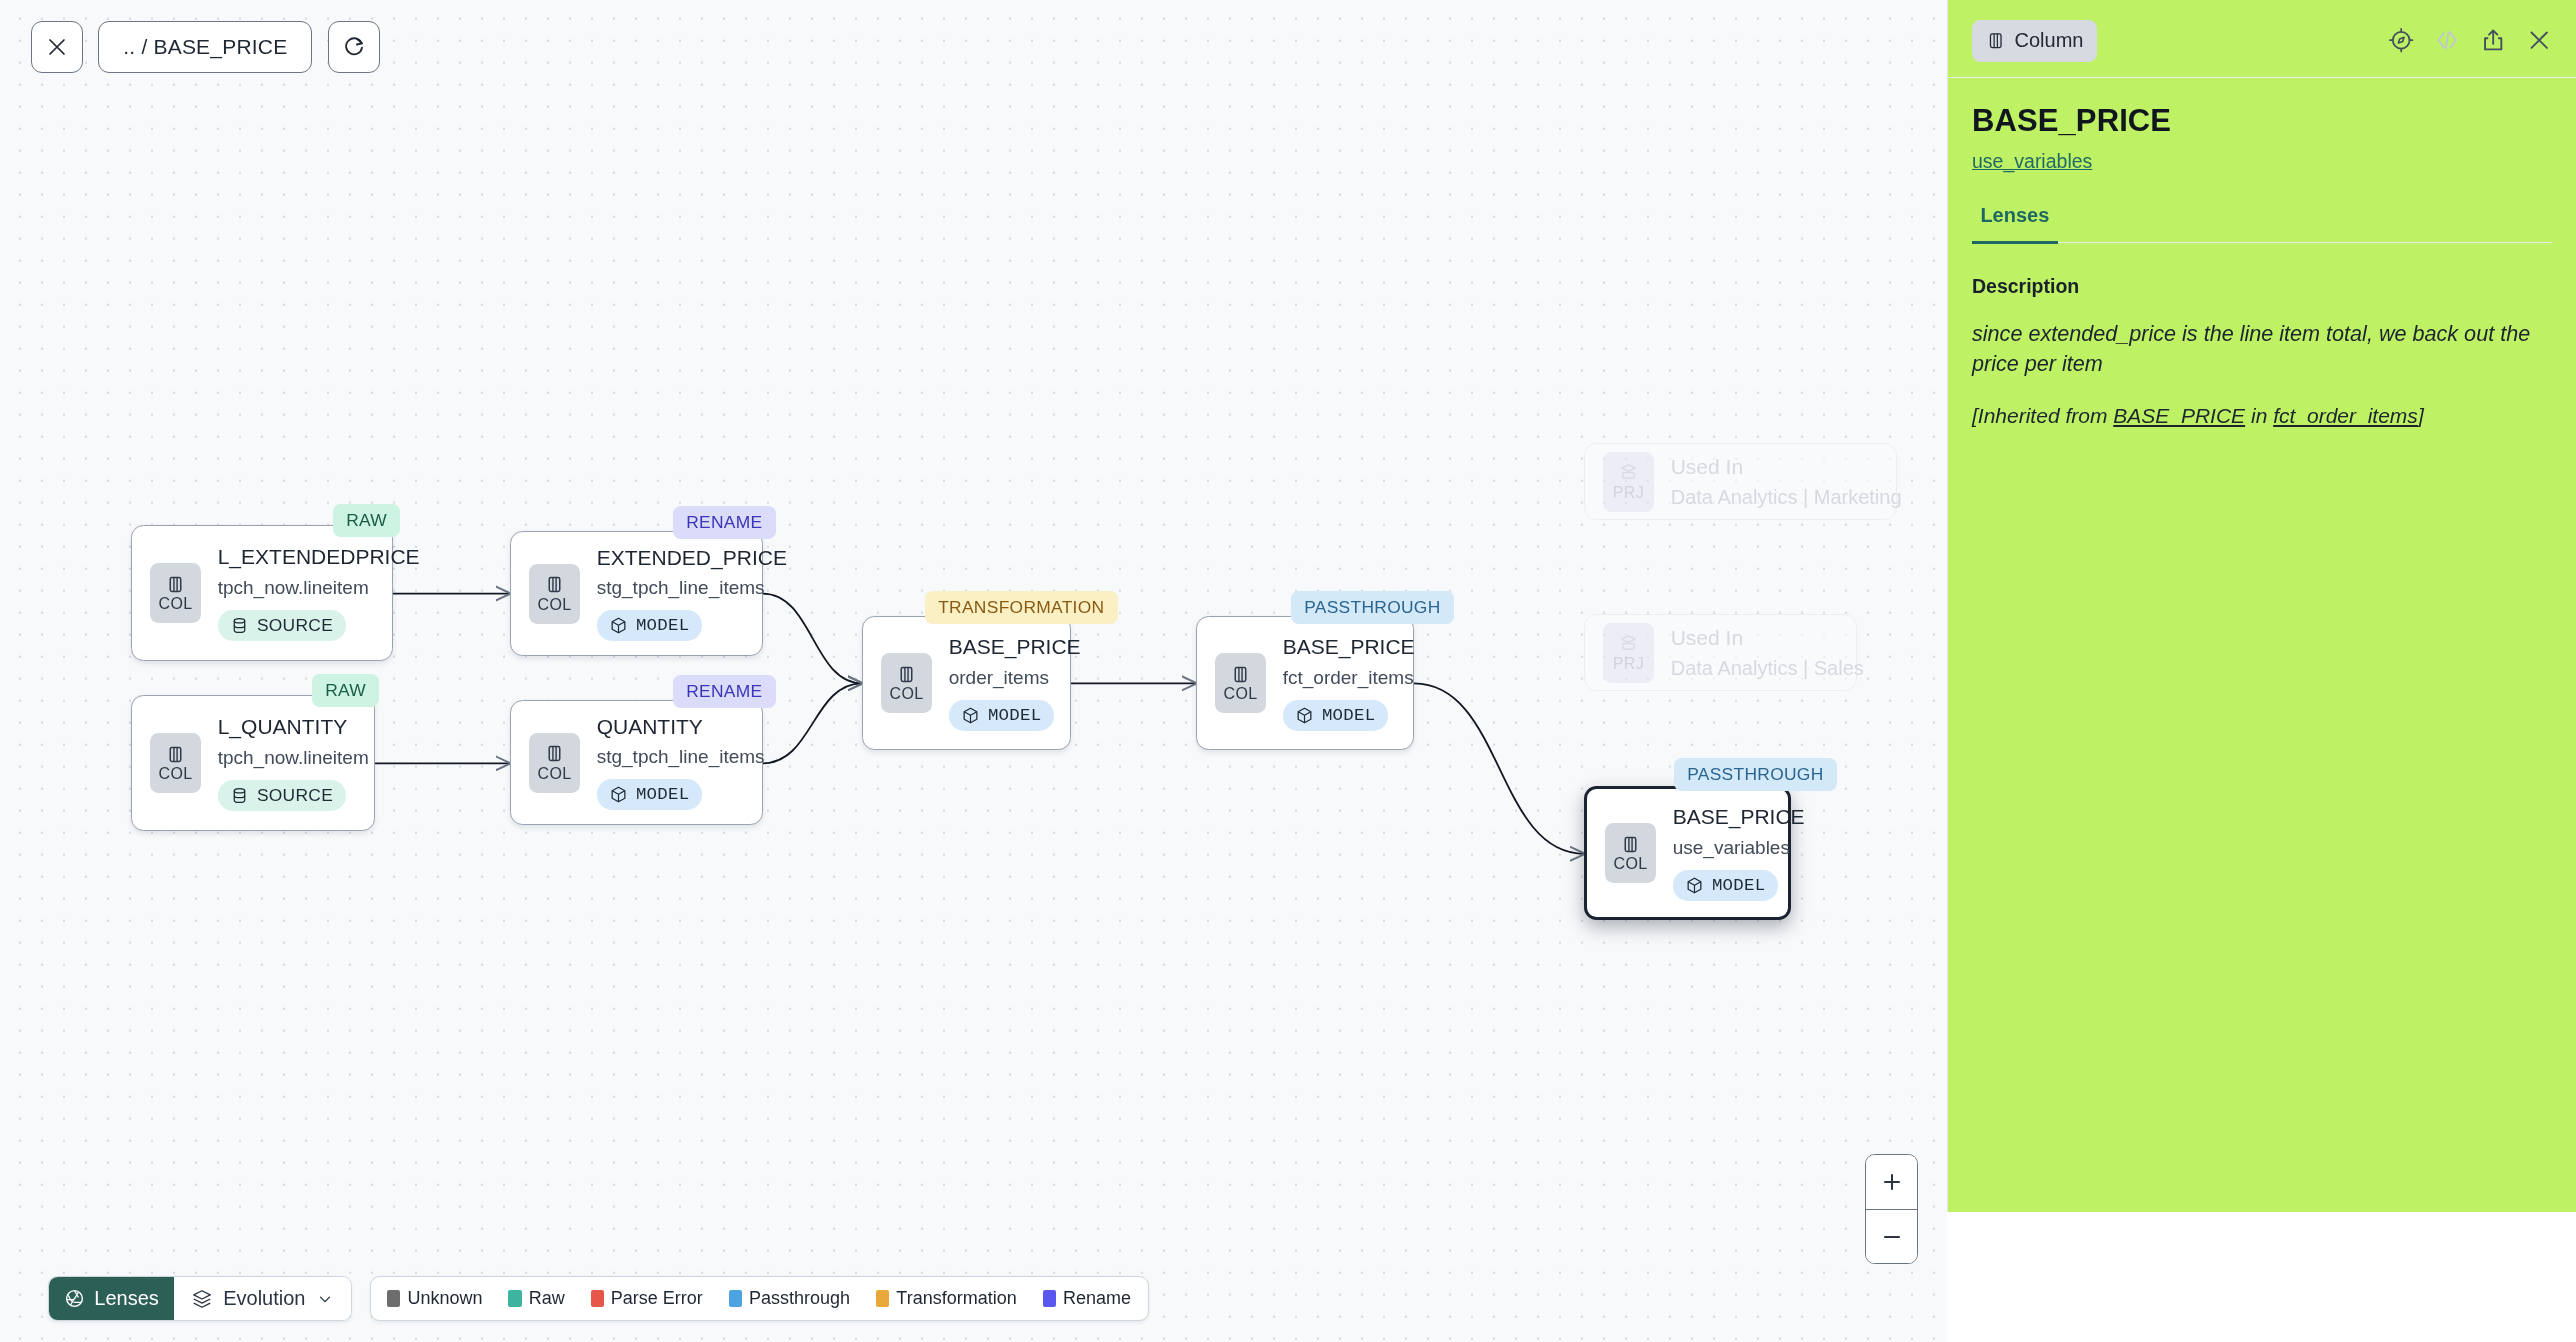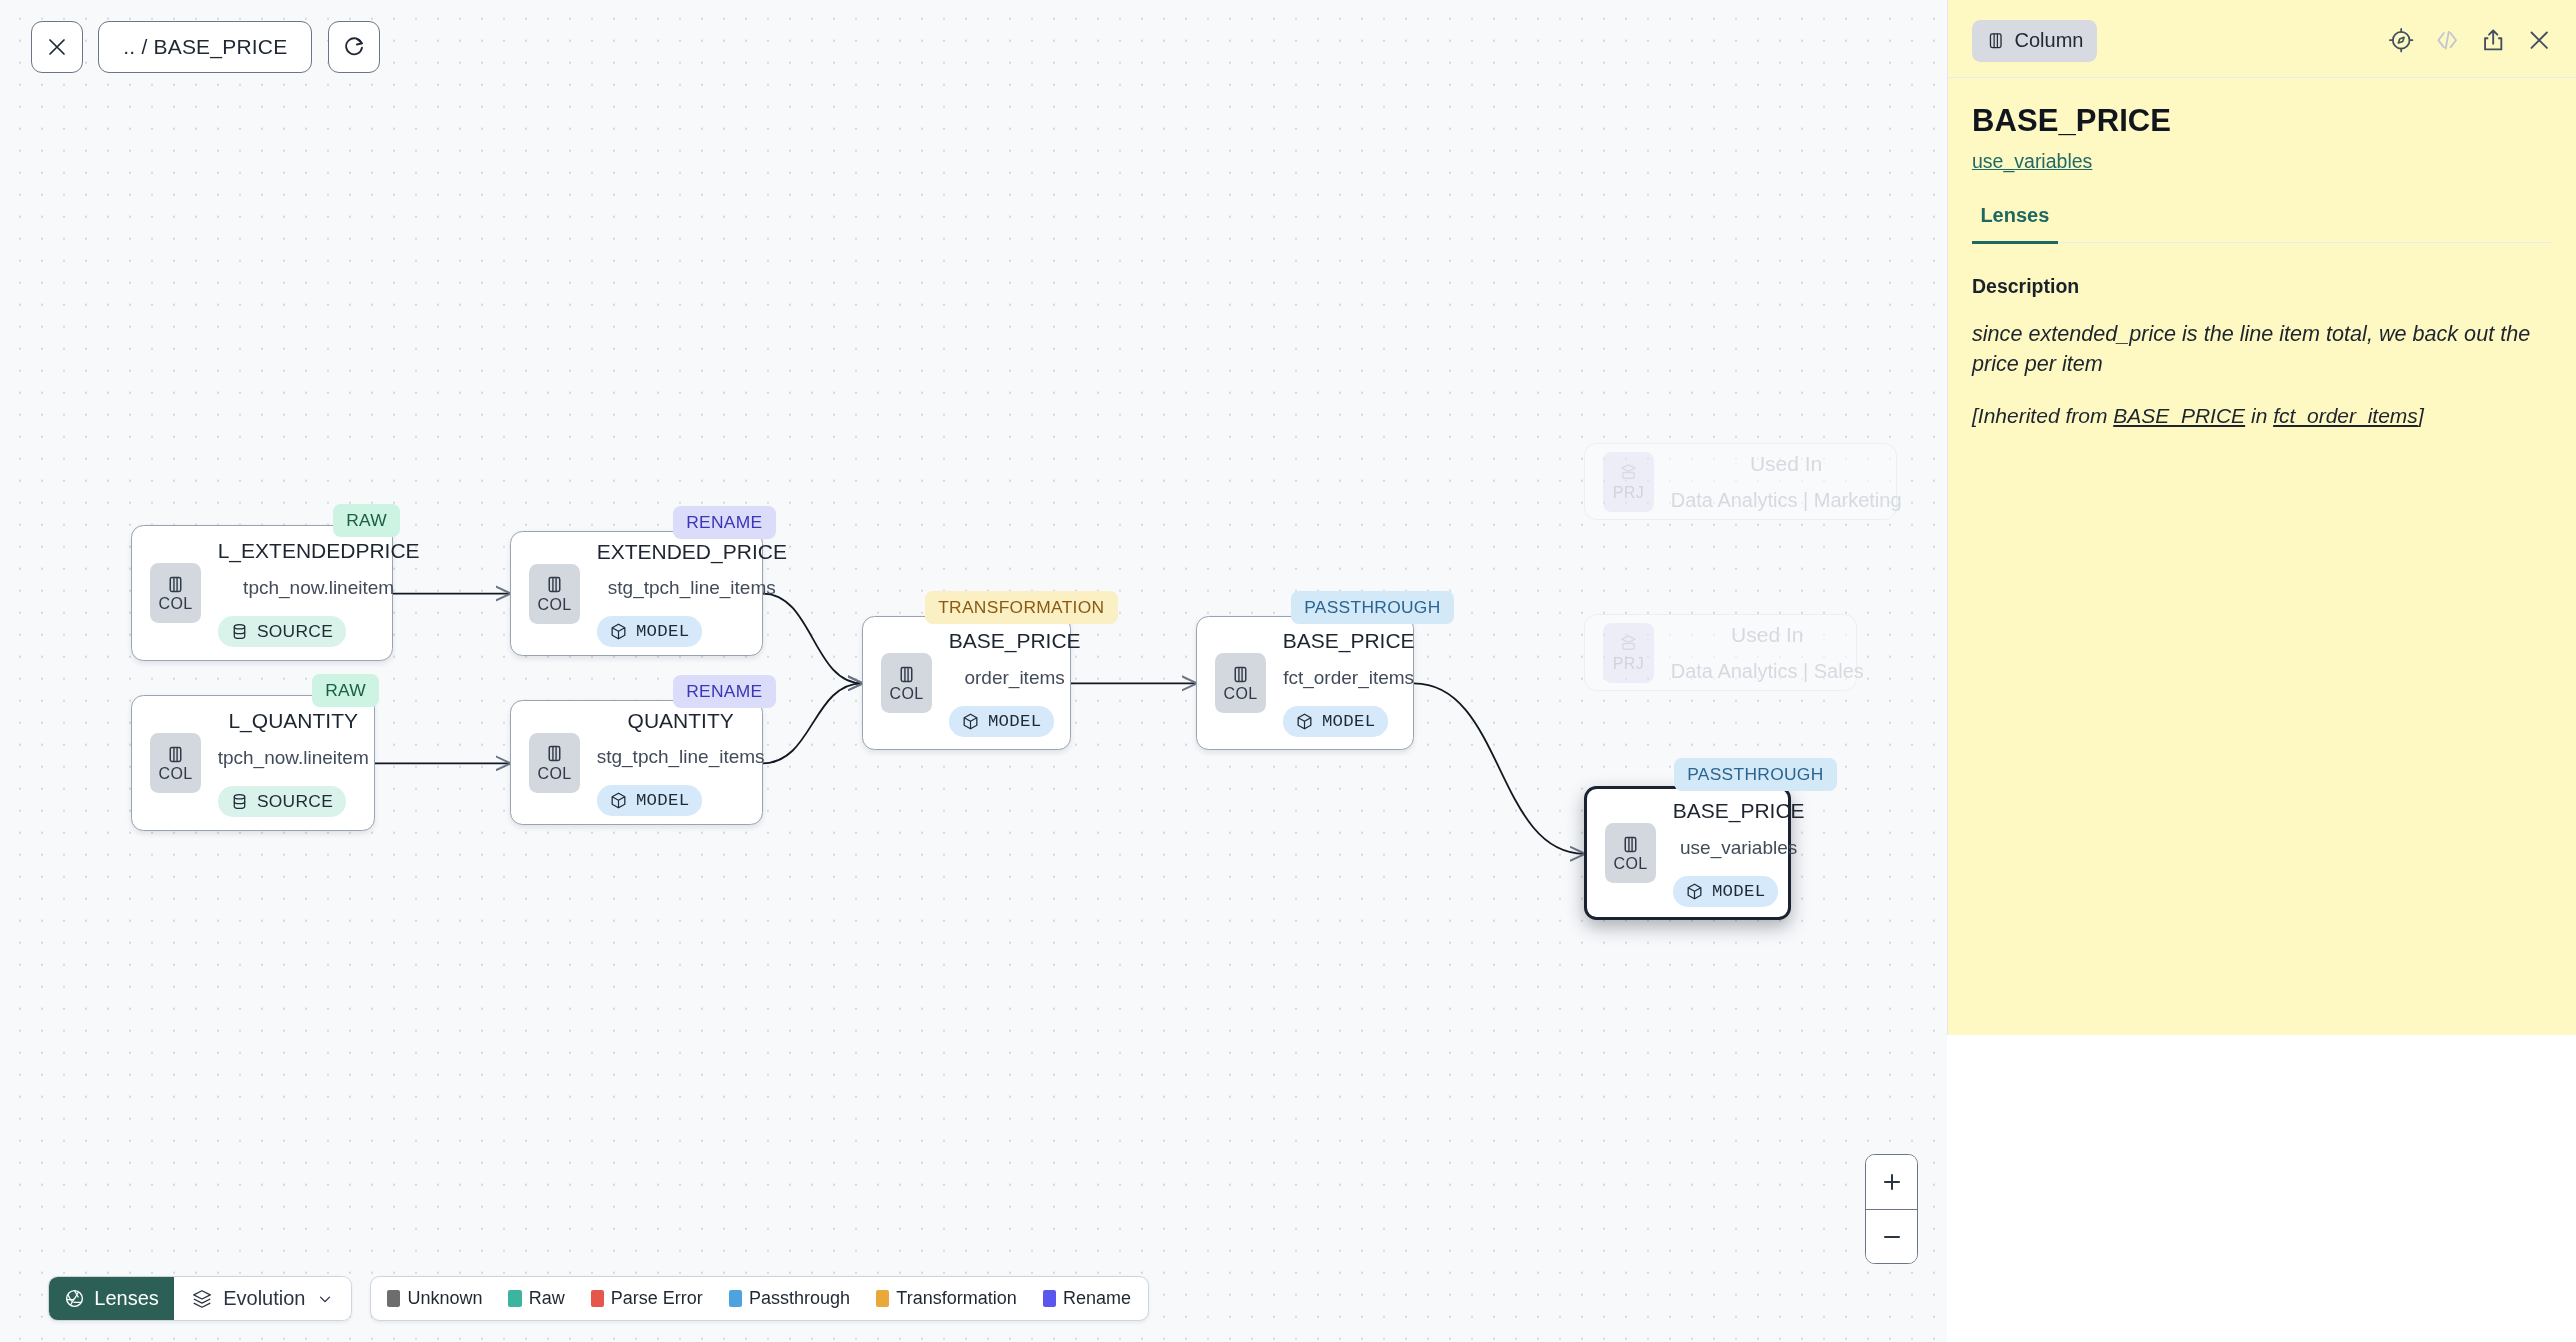--- a/index.html
+++ b/index.html
@@ -73,21 +73,21 @@
     display: flex; flex-direction: column;
     align-items: center; justify-content: center;
     gap: 1.4px;
     flex: 0 0 auto;
   }
   .type-chip.prj { background: #e6e6f6; }
   .type-chip .tlabel {
     font-size: 16px; letter-spacing: 0.4px; color: #303a49; line-height: 1;
   }
   .ghost .type-chip .tlabel { color: #b9bec8; }
-  .node-body { margin-left: 16.7px; display: flex; flex-direction: column; gap: 14px; align-items: center; }
+  .node-body { margin-left: 16.7px; display: flex; flex-direction: column; gap: 8px; }
   .node-title {
     font-size: 21px; color: #1d2531; line-height: 1.12; white-space: nowrap;
   }
   .node-sub {
     font-size: 19px; color: #414b59; line-height: 1.12; white-space: nowrap;
   }
   .ghost .node-title { color: #c3c8d1; }
   .ghost .node-sub { color: #c3c8d1; font-size: 20px; }
   .kind-pill {
     margin-top: 3.5px;
@@ -166,22 +166,22 @@
     background: #ffffff;
     border: 1.1px solid #cfd5de; border-radius: 9.7px;
     box-shadow: 0 1.4px 3.5px rgba(40,50,70,.07);
   }
   .legend-item { display: flex; align-items: center; gap: 7px; }
   .swatch { width: 13.2px; height: 17.4px; border-radius: 2.1px; flex: 0 0 auto; }
   .legend-label { font-size: 18px; color: #1f2733; white-space: nowrap; }
 
   
   .panel {
-    width: 629px; height: 1035px;
-    background: #fef9c3;
+    width: 629px; height: 1212px;
+    background: #bef264;
     border-left: 1.1px solid #e3e7ed;
     display: flex; flex-direction: column;
   }
   .panel-top {
     display: flex; align-items: center; justify-content: space-between;
     padding: 19.5px 24px 15.3px 24px;
     border-bottom: 1.1px solid #e8ebf0;
   }
   .col-chip {
     display: inline-flex; align-items: center; gap: 9px;

